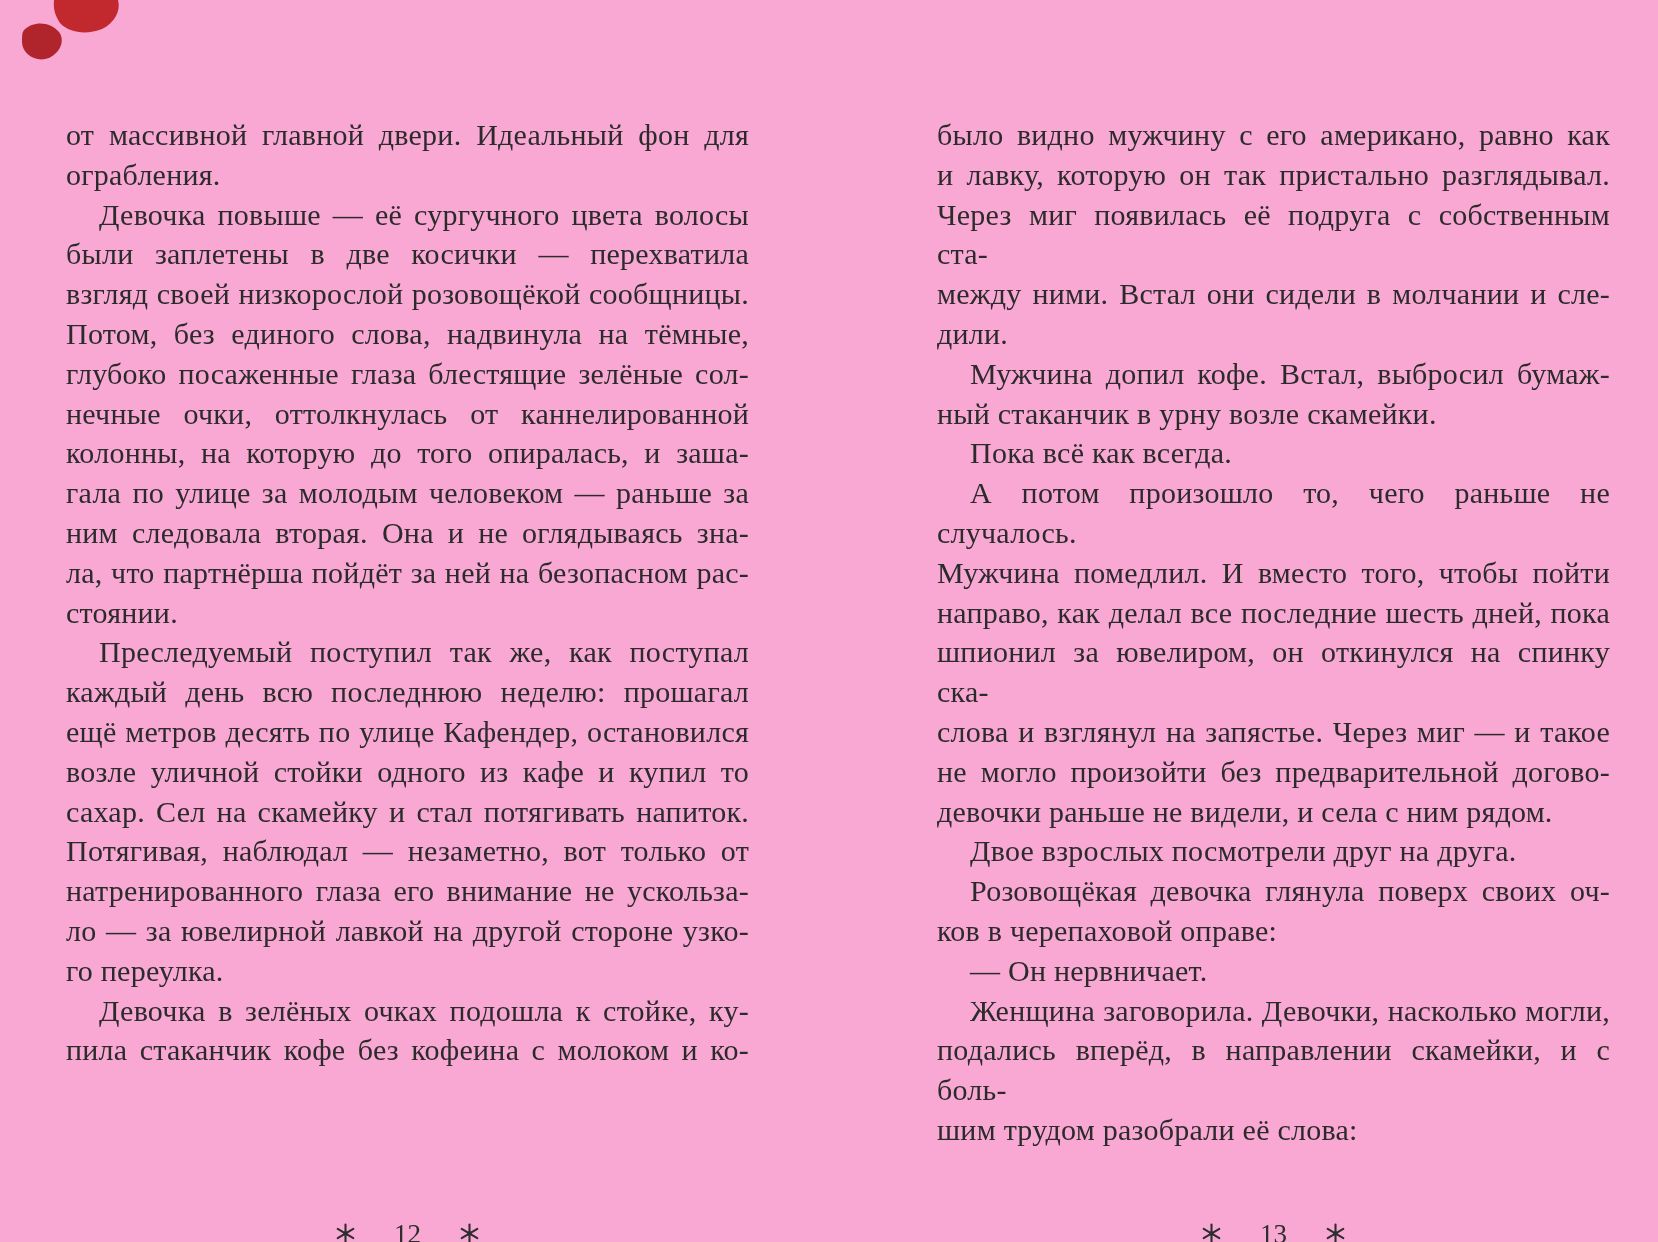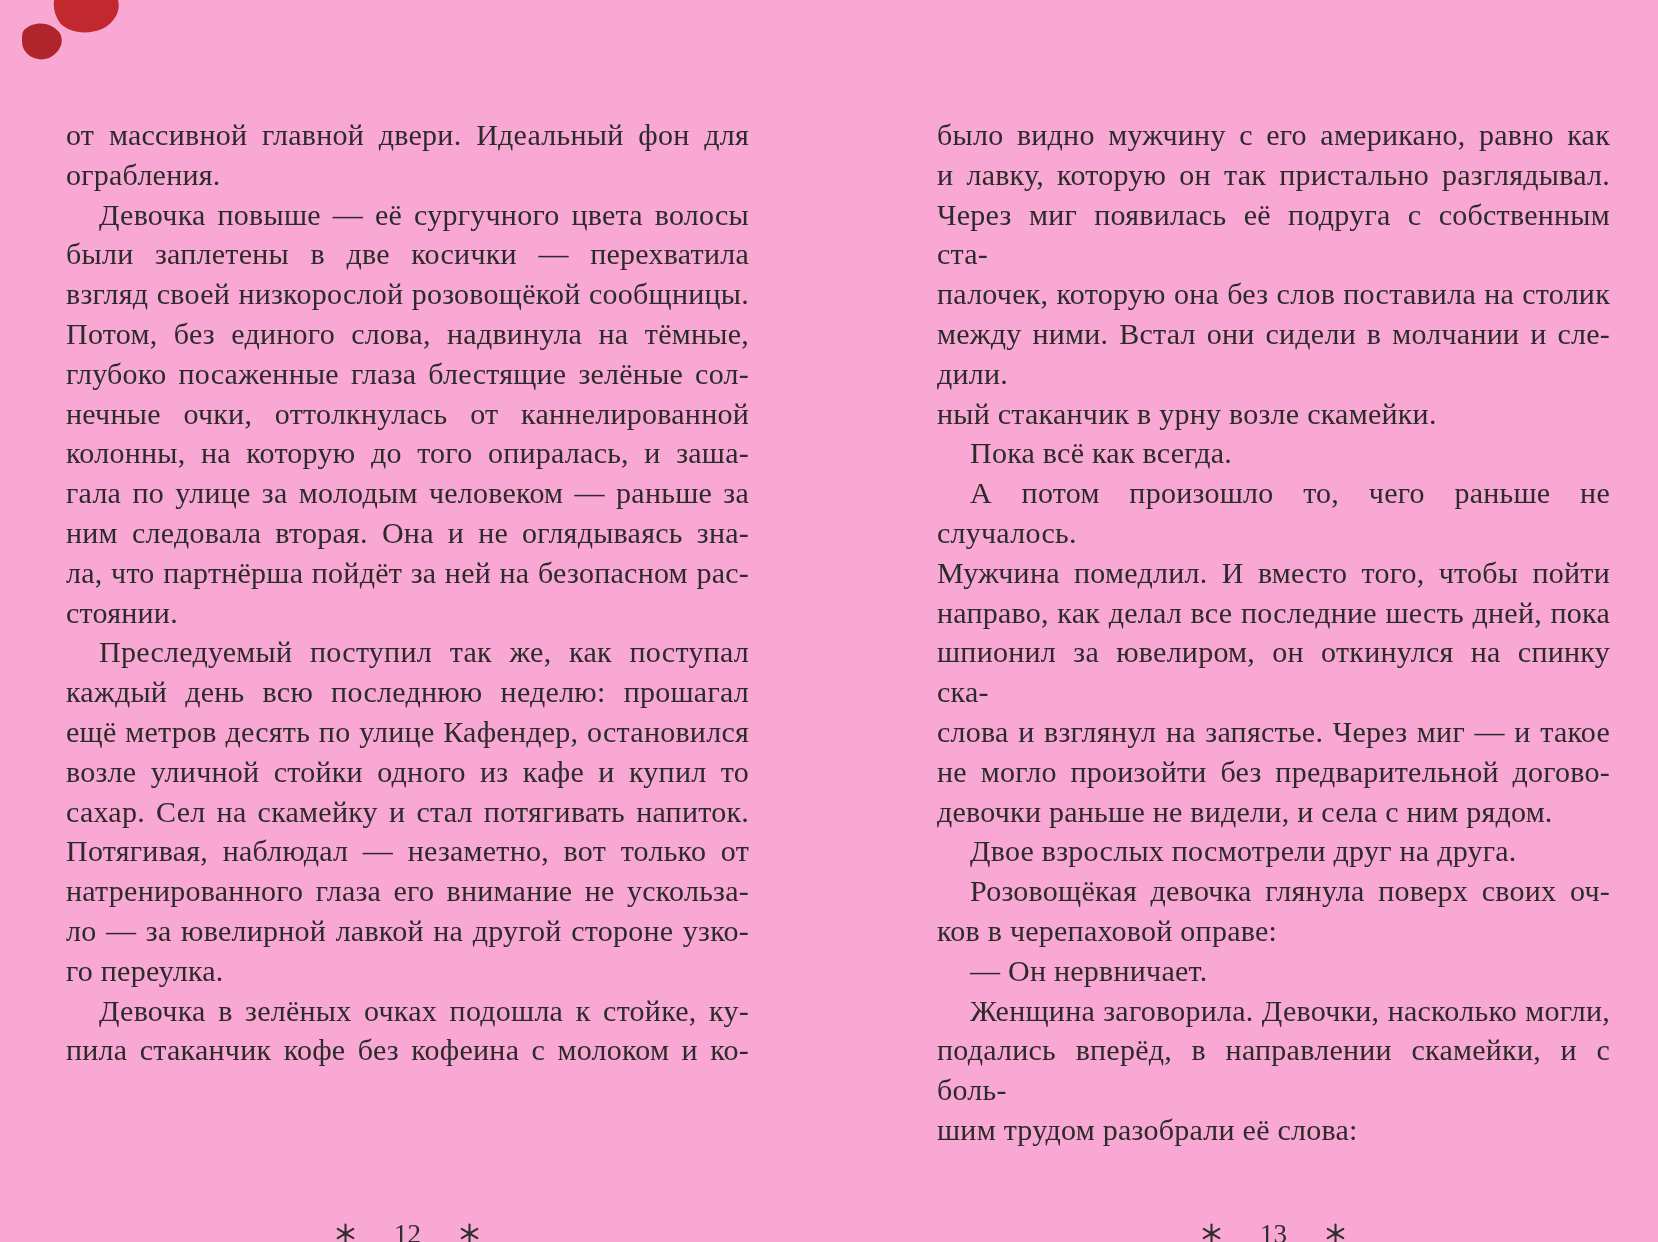--- a/index.html
+++ b/index.html
@@ -110,23 +110,23 @@
         <circle cx="11" cy="11" r="2.4" fill="#2e2e2e"></circle>
       </svg>
     </footer>
   </section>
 
   <section class="page">
     <div class="text-col right">
         <div class="line just">было видно мужчину с его американо, равно как</div>
         <div class="line just">и лавку, которую он так пристально разглядывал.</div>
         <div class="line just">Через миг появилась её подруга с собственным ста-</div>
-        <div class="line just">палочек, которую она без слов поставила на столик</div>
         <div class="line just">между ними. Встал они сидели в молчании и сле-</div>
         <div class="line left">дили.</div>
+        <div class="line just indent">Мужчина допил кофе. Встал, выбросил бумаж-</div>
         <div class="line left">ный стаканчик в урну возле скамейки.</div>
         <div class="line left indent">Пока всё как всегда.</div>
         <div class="line just indent">А потом произошло то, чего раньше не случалось.</div>
         <div class="line just">Мужчина помедлил. И вместо того, чтобы пойти</div>
         <div class="line just">направо, как делал все последние шесть дней, пока</div>
         <div class="line just">шпионил за ювелиром, он откинулся на спинку ска-</div>
         <div class="line just">слова и взглянул на запястье. Через миг — и такое</div>
         <div class="line just">не могло произойти без предварительной догово-</div>
         <div class="line left">девочки раньше не видели, и села с ним рядом.</div>
         <div class="line left indent">Двое взрослых посмотрели друг на друга.</div>

